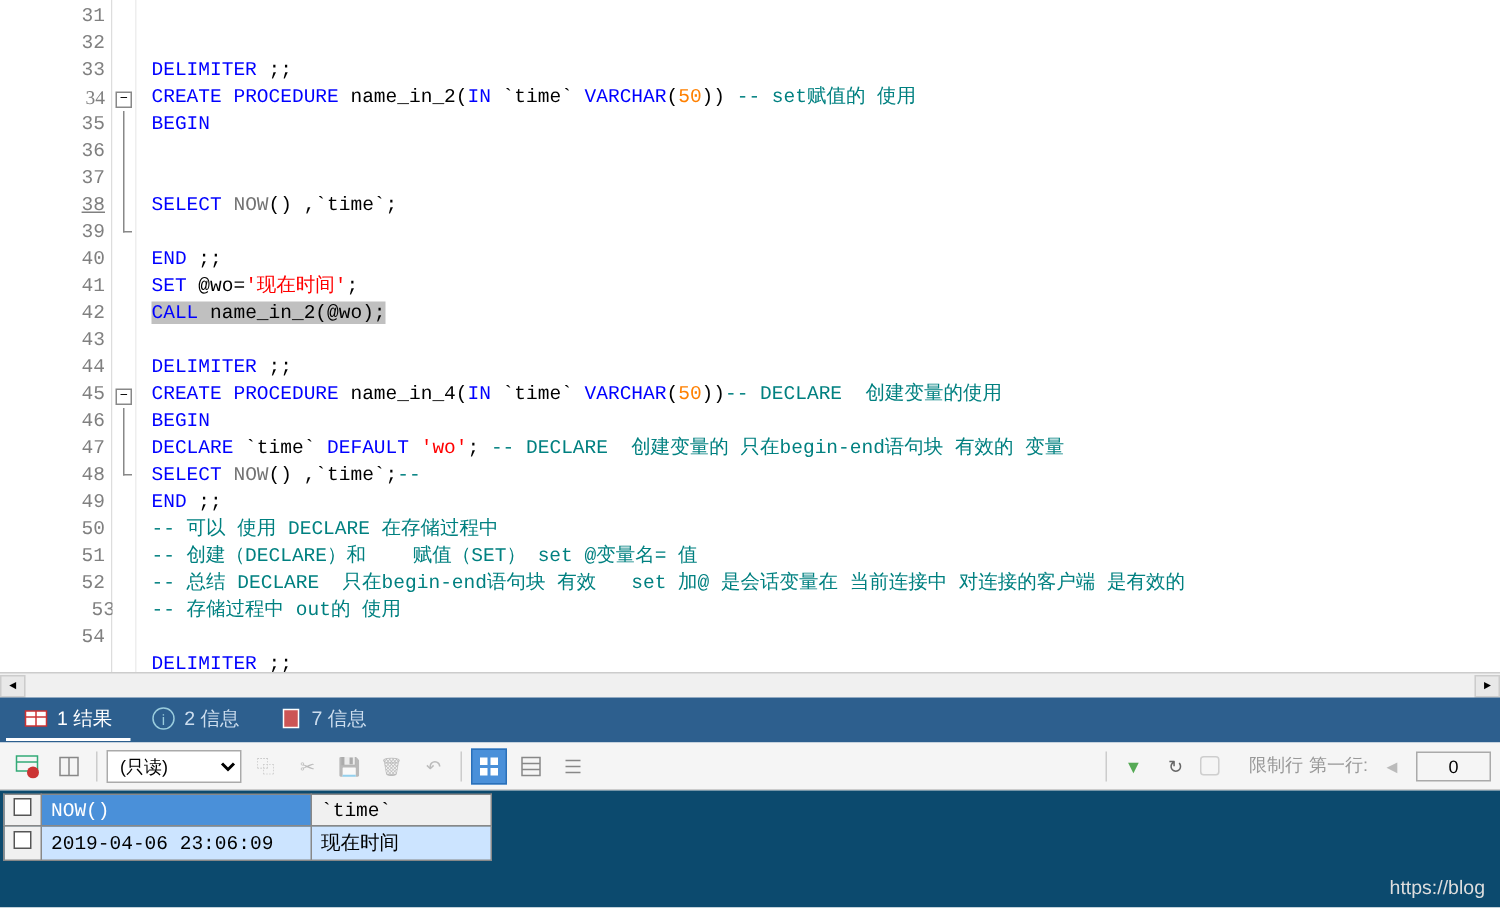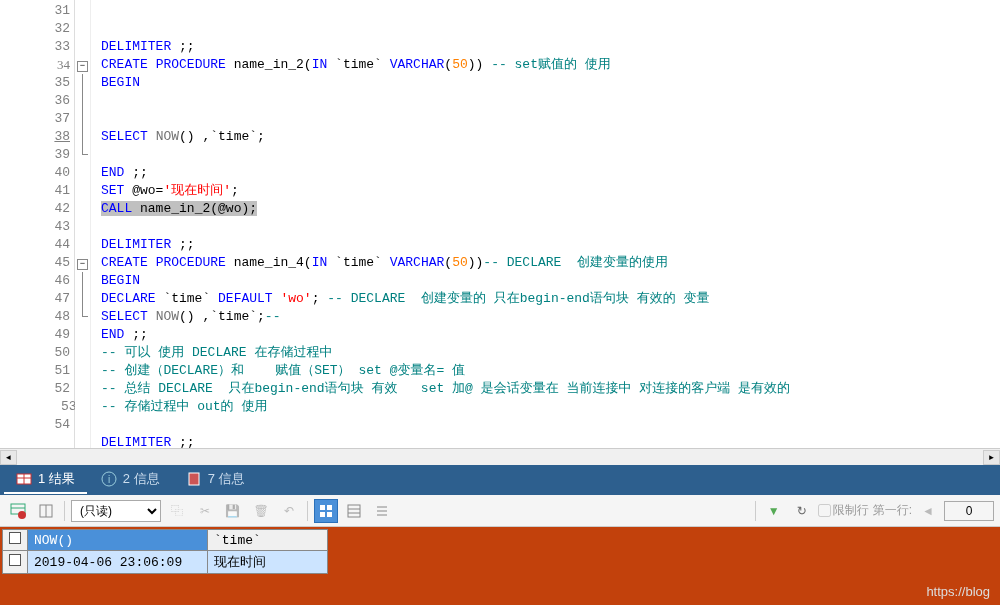--- a/index.html
+++ b/index.html
@@ -196,35 +196,35 @@
     }
     .result-table td.sel { background: #cce4ff; }
     .chk {
       width: 12px; height: 12px;
       border: 1px solid #555;
       display: inline-block;
       background: #fff;
     }
     .result-area {
       flex: 1;
-      background: #c2410c;
+      background: #0c4a6e;
       position: relative;
     }
     .watermark {
       position: absolute;
       right: 10px;
       bottom: 6px;
       color: #ddd;
       font-family: sans-serif;
       font-size: 13px;
     }
     .cb-lbl {
       display: flex;
       align-items: center;
-      gap: 2px;
+      gap: 20px;
       color: #999;
     }
   </style>
 </head>
 <body>
 
 <div class="editor-area">
   <div class="gutter" id="gutter">
       <div style="height: 18px;">31</div>
       <div style="height: 18px;">32</div>

